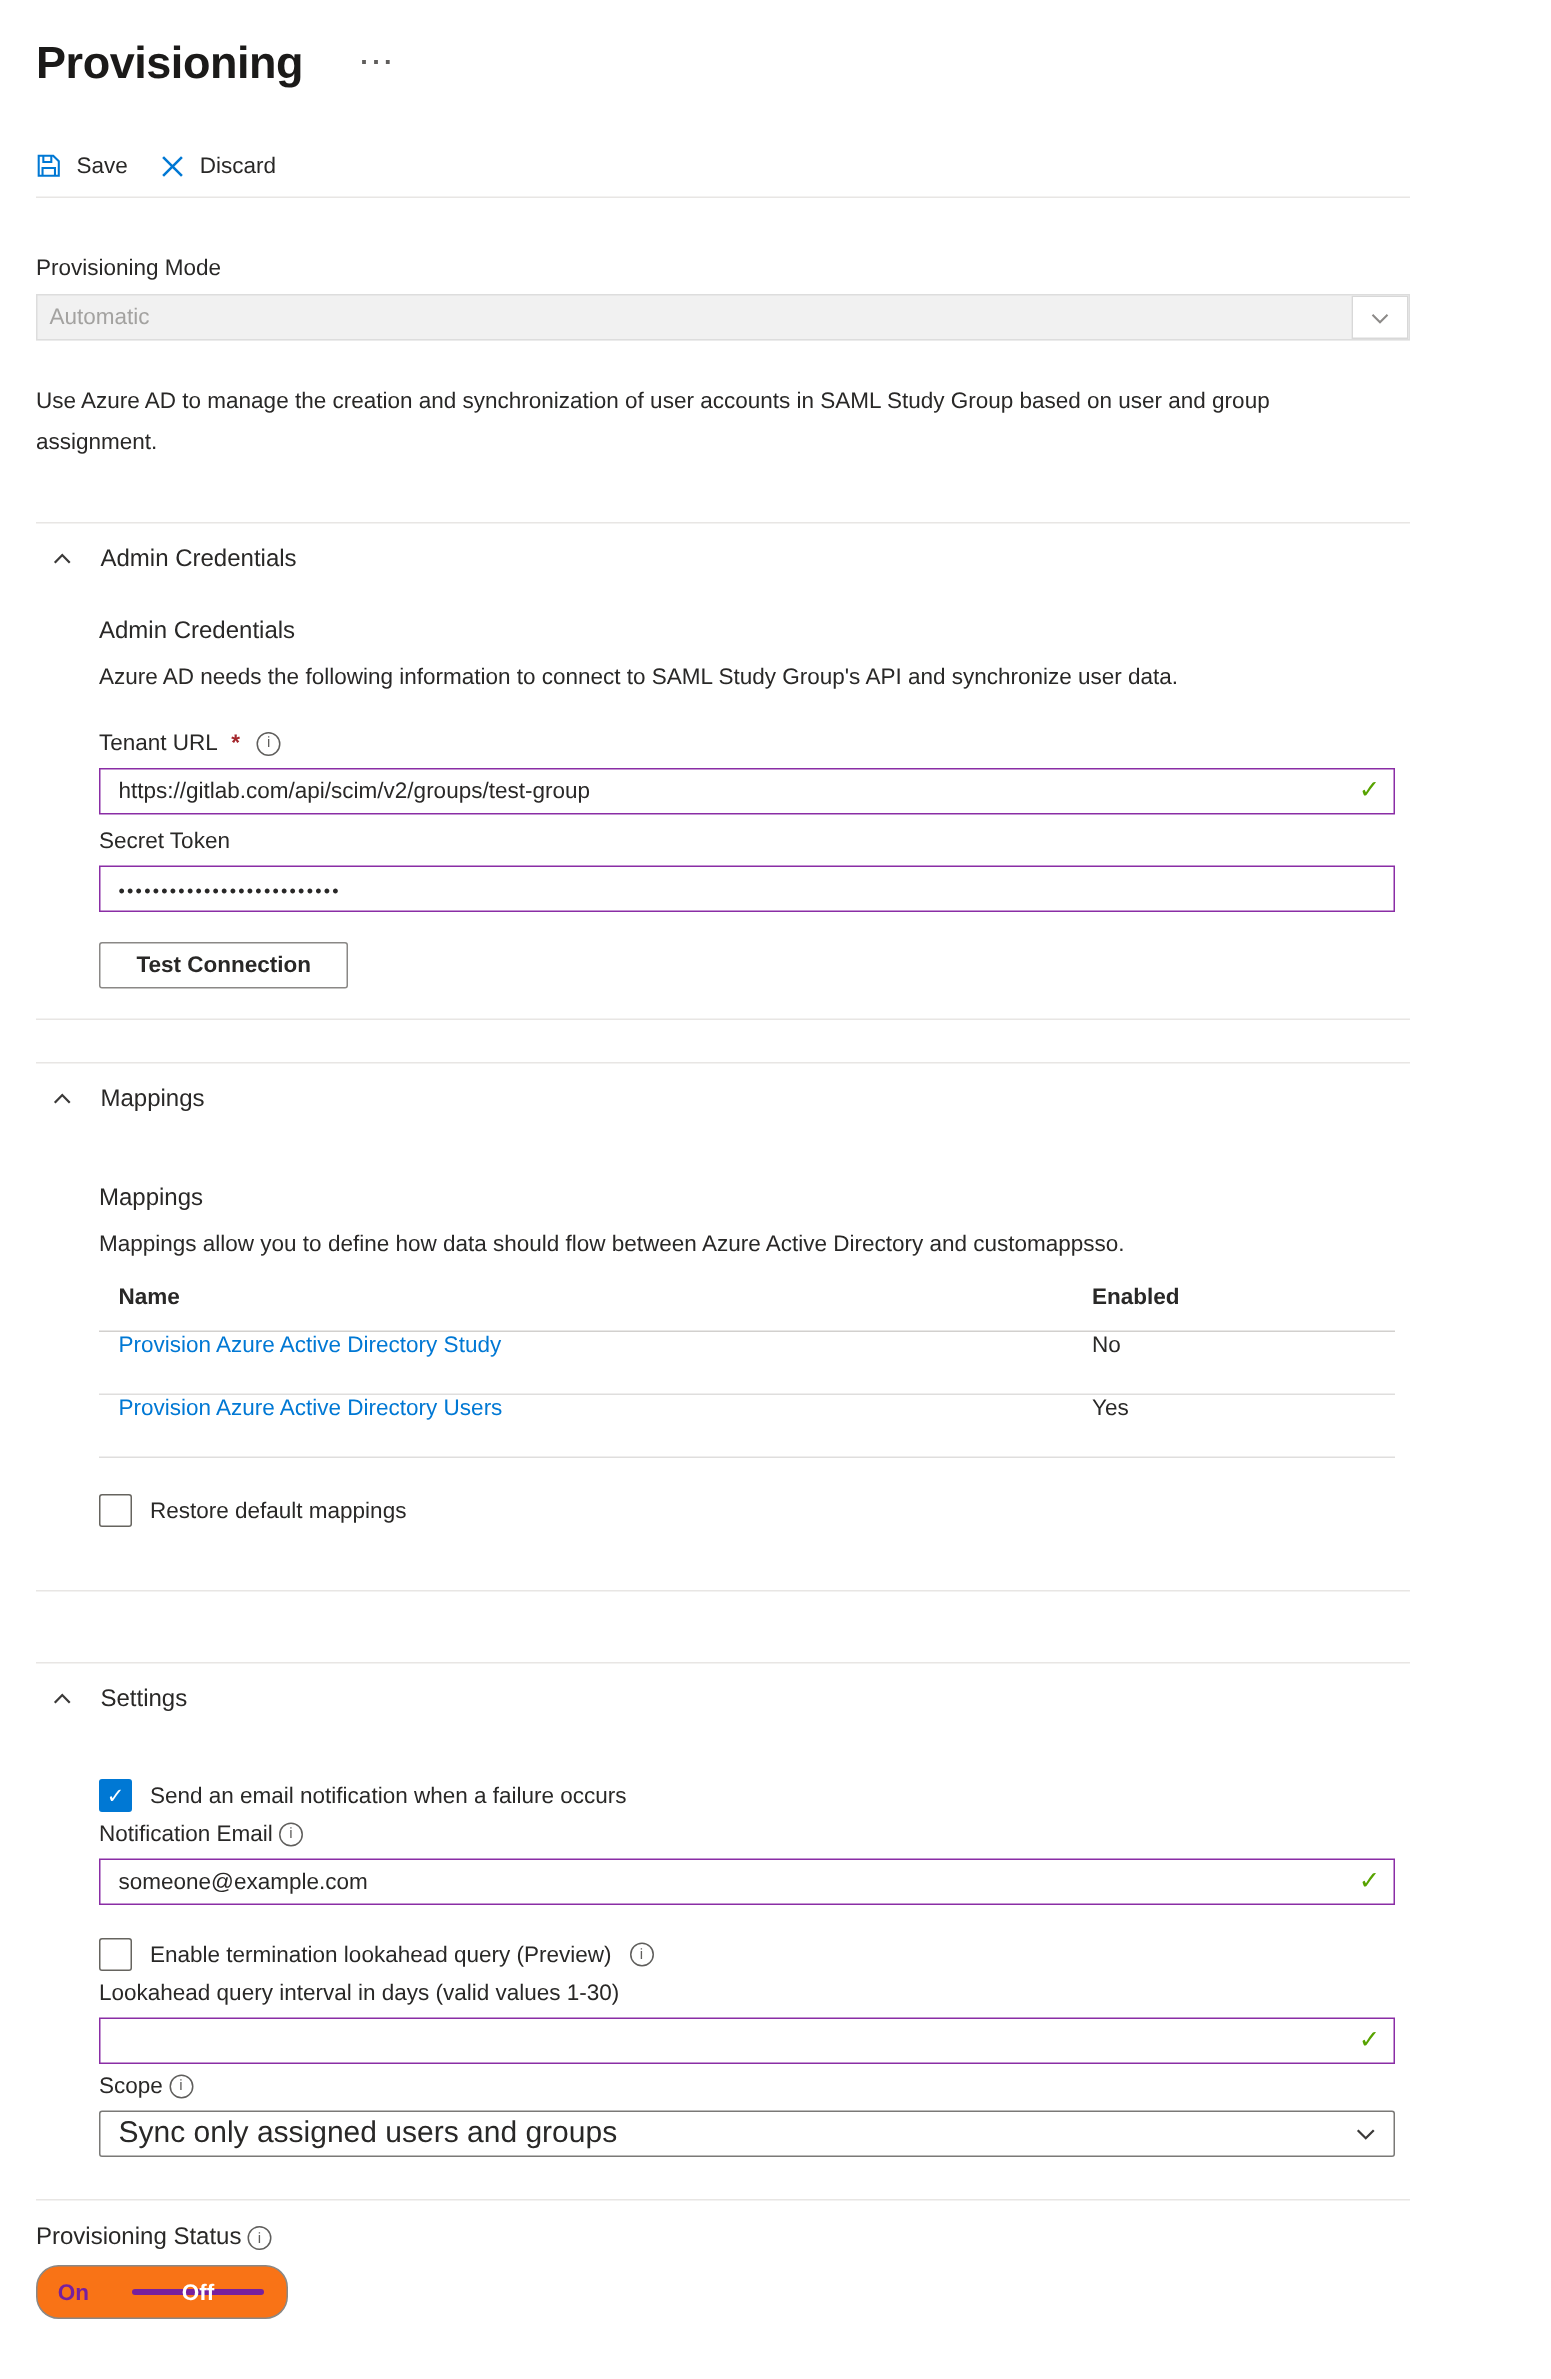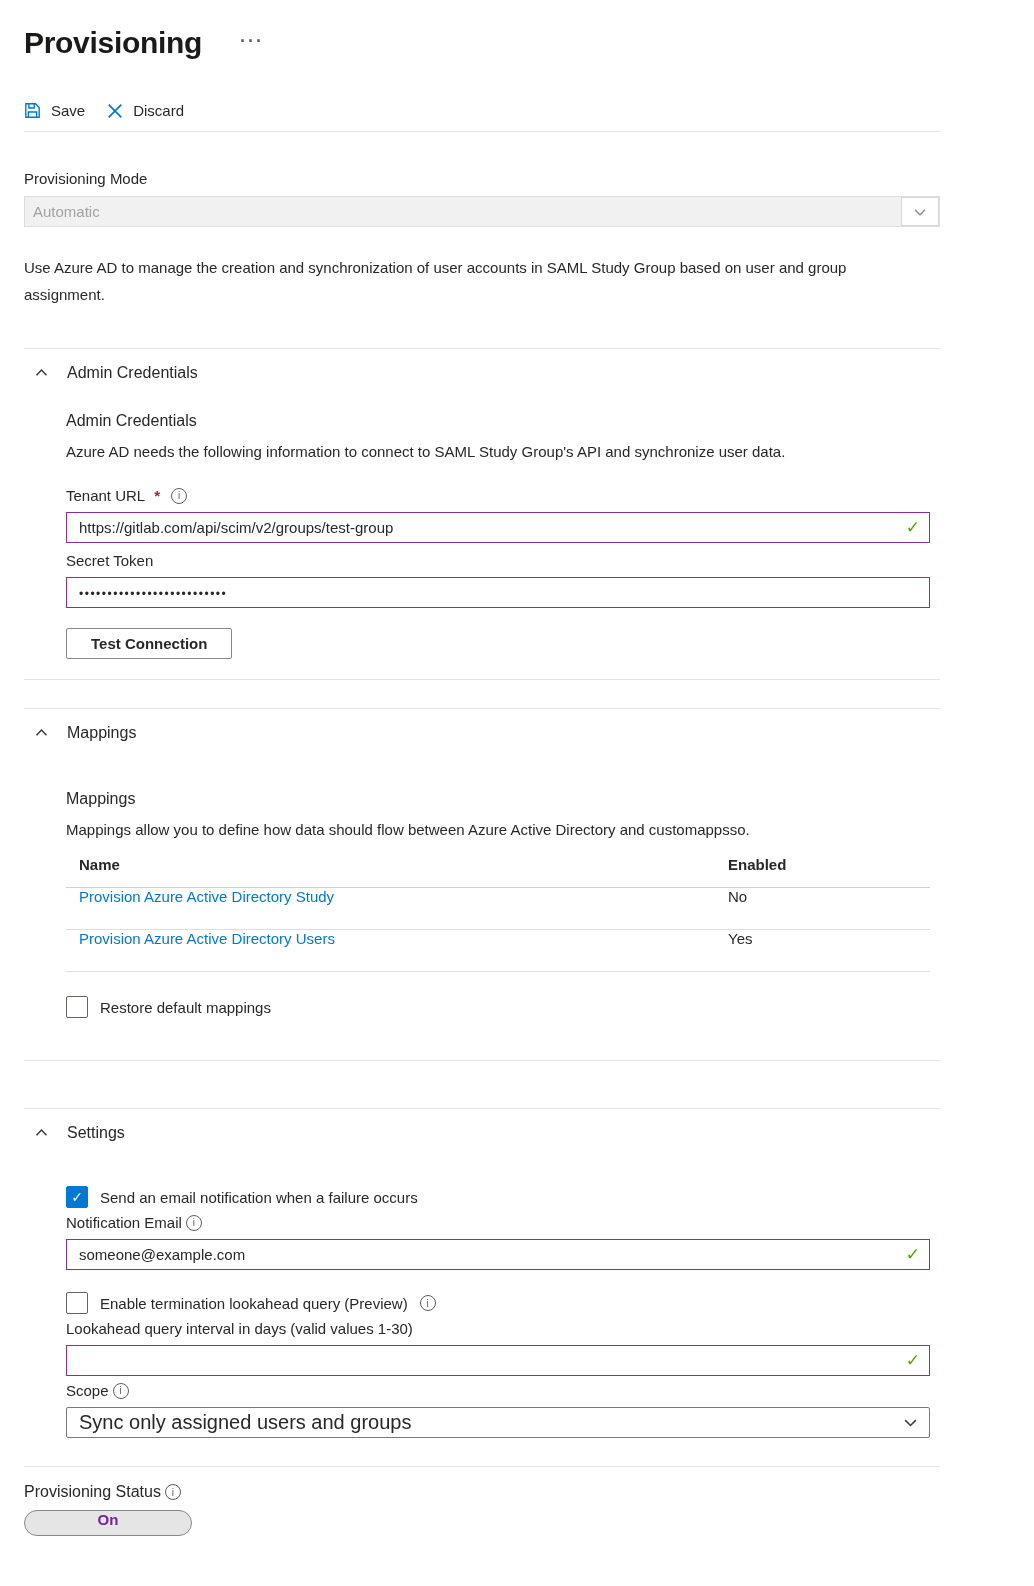--- a/index.html
+++ b/index.html
@@ -75,21 +75,21 @@
 
   
   .tight-label { margin-top:6px; display:flex; align-items:center; font-size:15px; }
   .select-wrap { position:relative; margin-top:8px; width:864px; }
   .white-select { width:100%; height:31px; border:1px solid #7a7977; border-radius:2px; background:#fff; display:flex; align-items:center; padding-left:12px; font-size:20px; cursor:pointer; }
   .white-select .chev { position:absolute; right:12px; top:8px; }
 
   
   .bottom-divider { border-top:1px solid #e8e6e4; margin-top:28px; }
   .status-label { margin-top:16px; display:flex; align-items:center; font-size:16px; }
-  .toggle { margin-top:9px; width:168px; height:26px; border:1px solid #8a8886; border-radius:15px; background:#e5e5e5; display:flex; overflow:hidden;flex-direction:column; }
+  .toggle { margin-top:9px; width:168px; height:36px; border:1px solid #8a8886; border-radius:15px; background:#f97316; display:flex; overflow:hidden; }
   .toggle-on { flex:1; display:flex; align-items:center; justify-content:center; color:#77209e; font-weight:700; font-size:15px; cursor:pointer; background:none; border:none; font-family:inherit; }
   .toggle-off { width:88px; margin:15px; background:#77209e; border:none; border-radius:14px; color:#fff; font-weight:700; font-size:15px; display:flex; align-items:center; justify-content:center; cursor:pointer; font-family:inherit; }
 
   svg { display:block; }
 </style>
 </head>
 <body>
 
 <div class="container">
   <div class="content">

